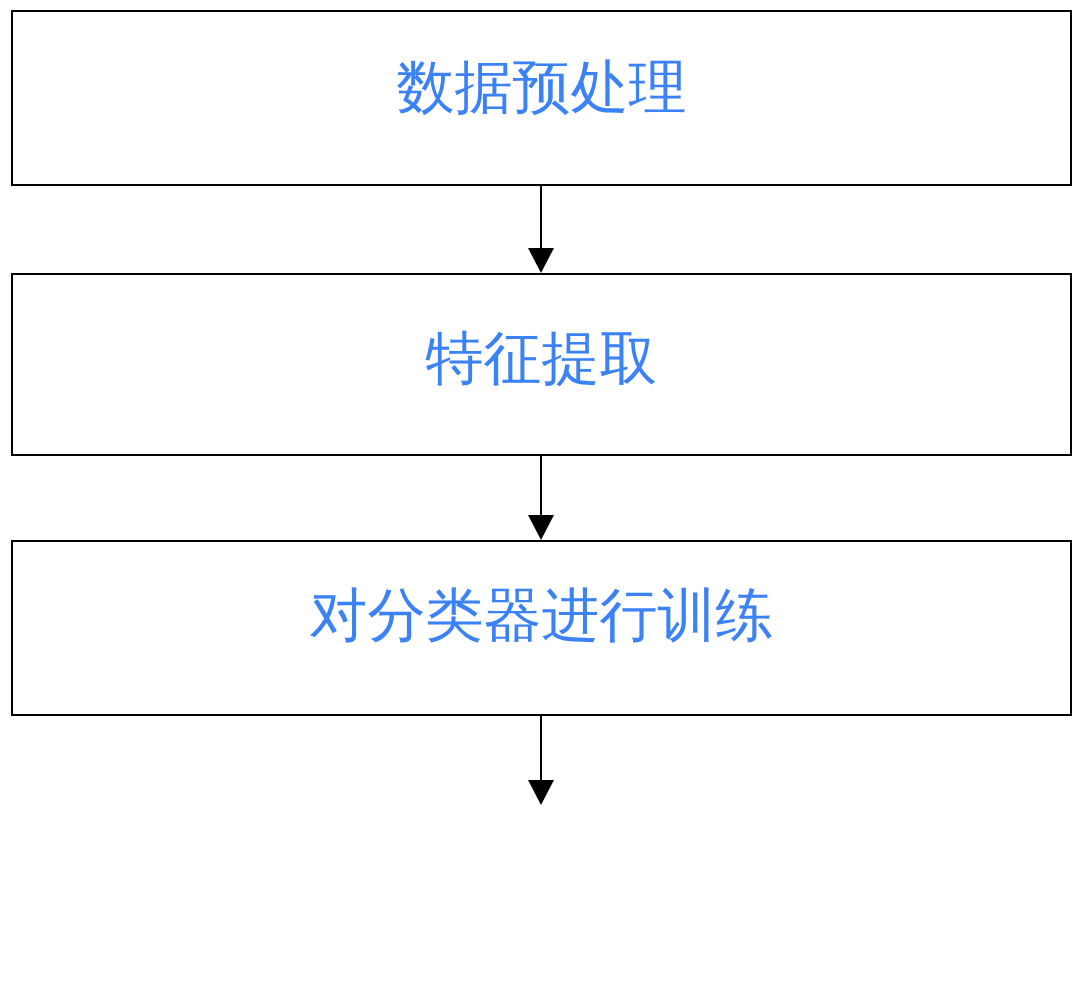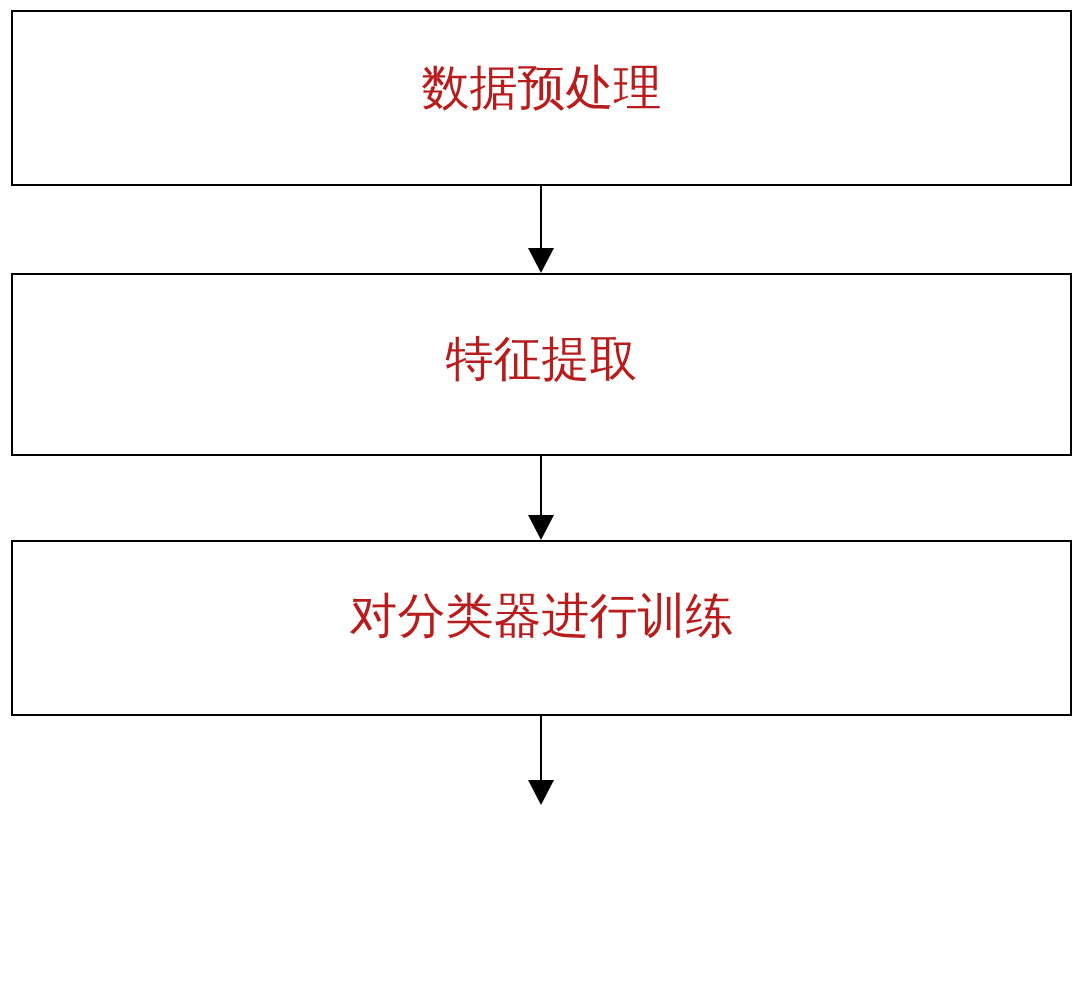--- a/index.html
+++ b/index.html
@@ -23,23 +23,23 @@
     width: 1061px;
     box-sizing: border-box;
     border: 2px solid #000000;
     background: #ffffff;
     display: flex;
     align-items: center;
     justify-content: center;
   }
   .node-label {
     font-family: "Liberation Serif", "DejaVu Serif", serif;
-    font-size: 48px;
+    font-size: 58px;
     line-height: 1;
-    color: #b91c1c;
+    color: #3b82f6;
     letter-spacing: 0px;
     white-space: nowrap;
     user-select: none;
   }
   #node-1 { top: 10px;  height: 176px; }
   #node-2 { top: 273px; height: 183px; justify-content: center; }
   #node-3 { top: 540px; height: 176px; }
   #node-4 { top: 805px; height: 176px; }
 
   

